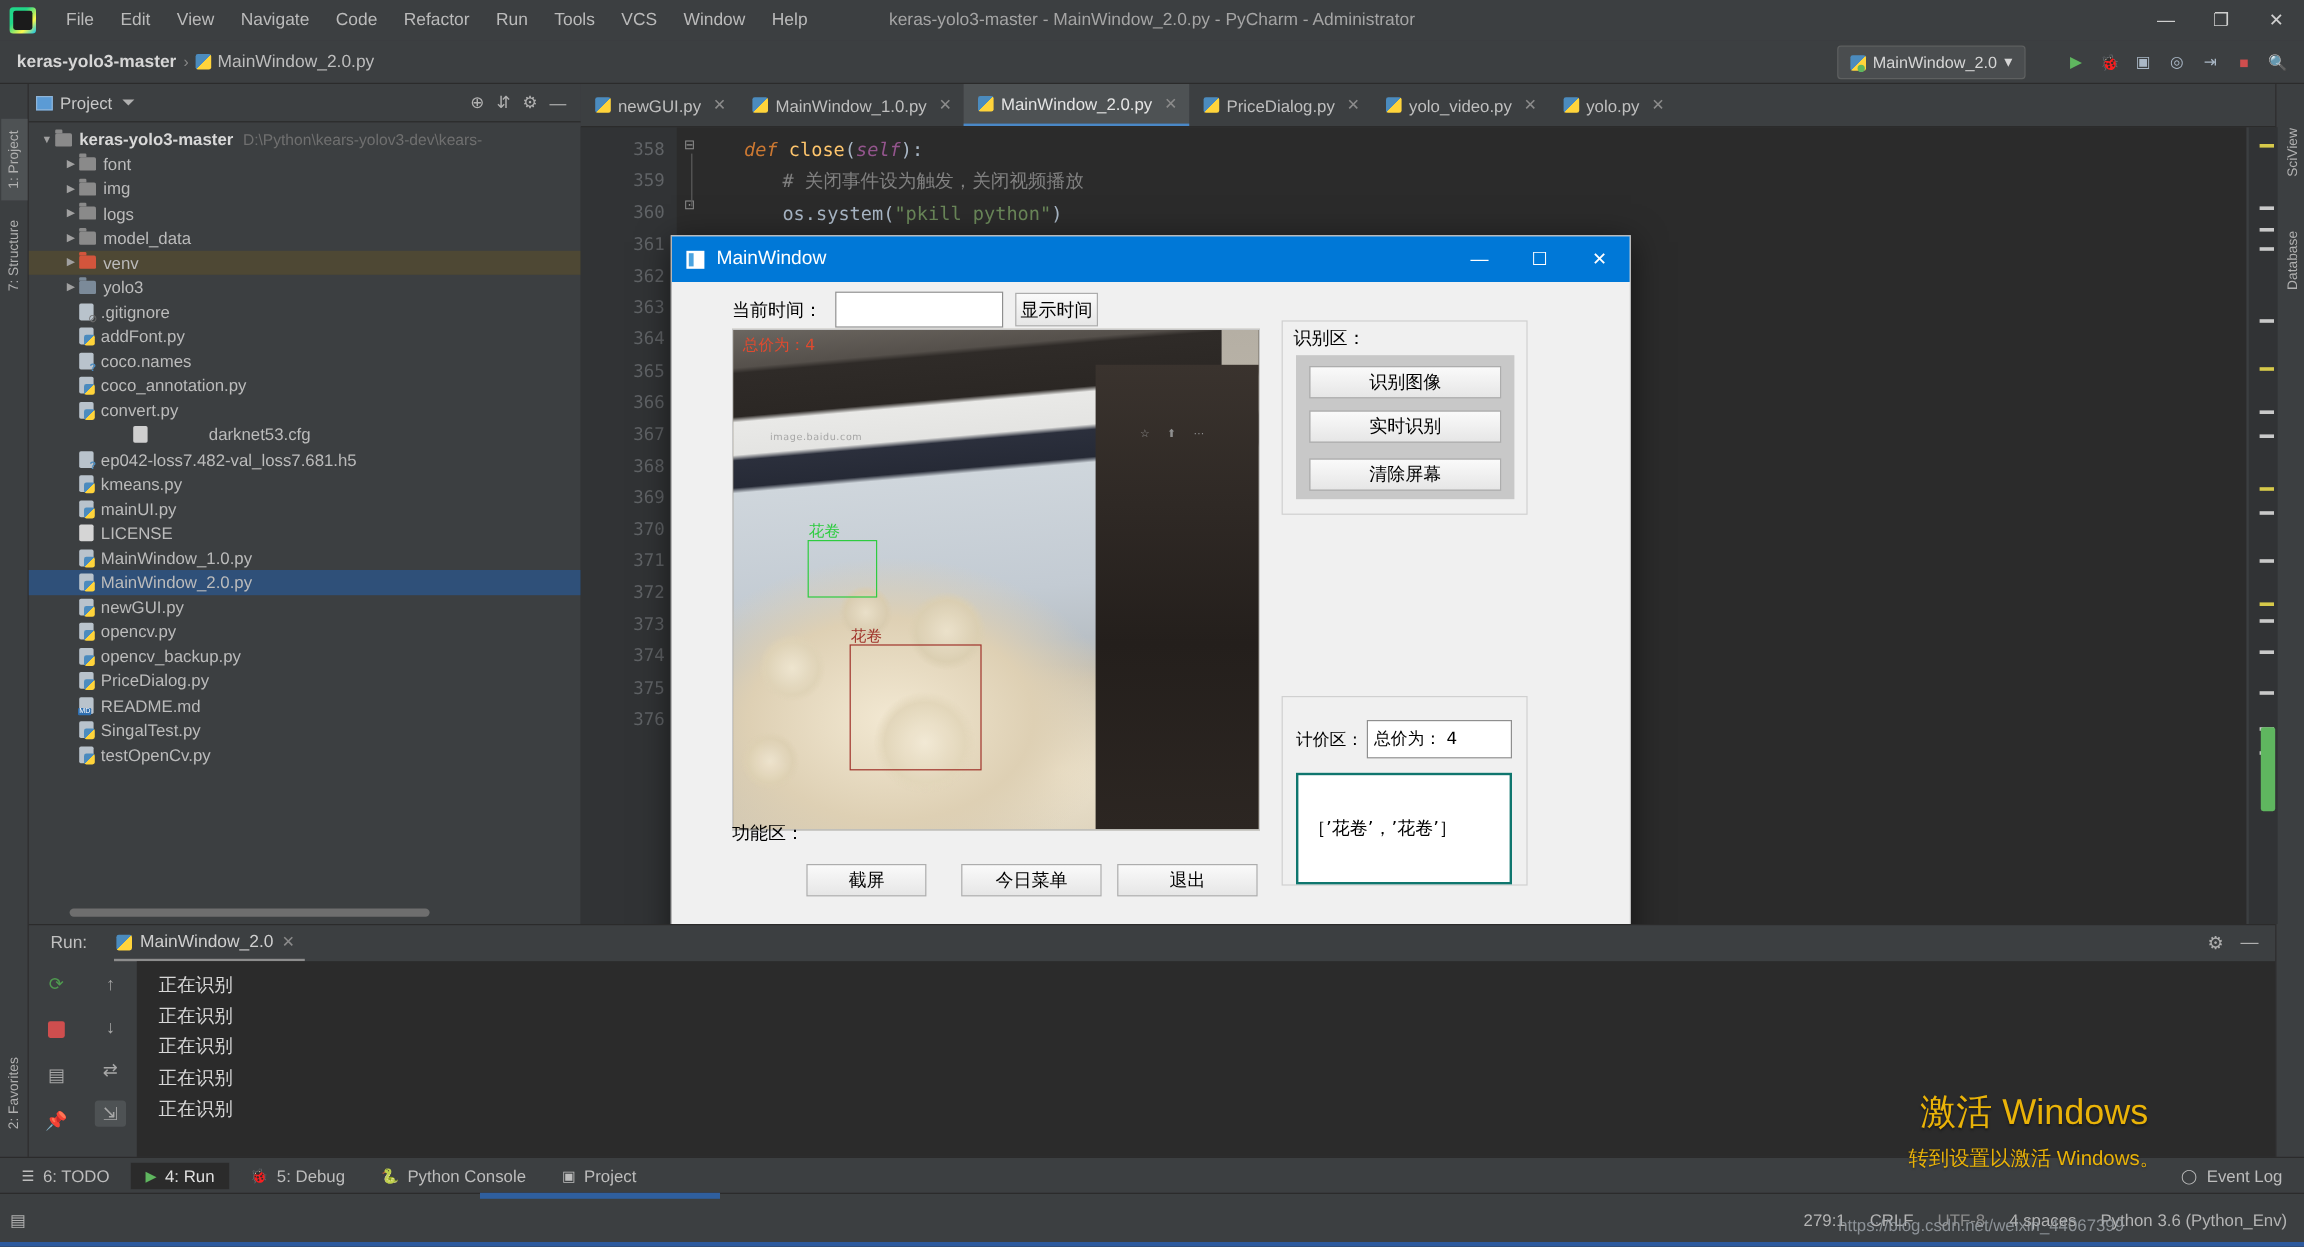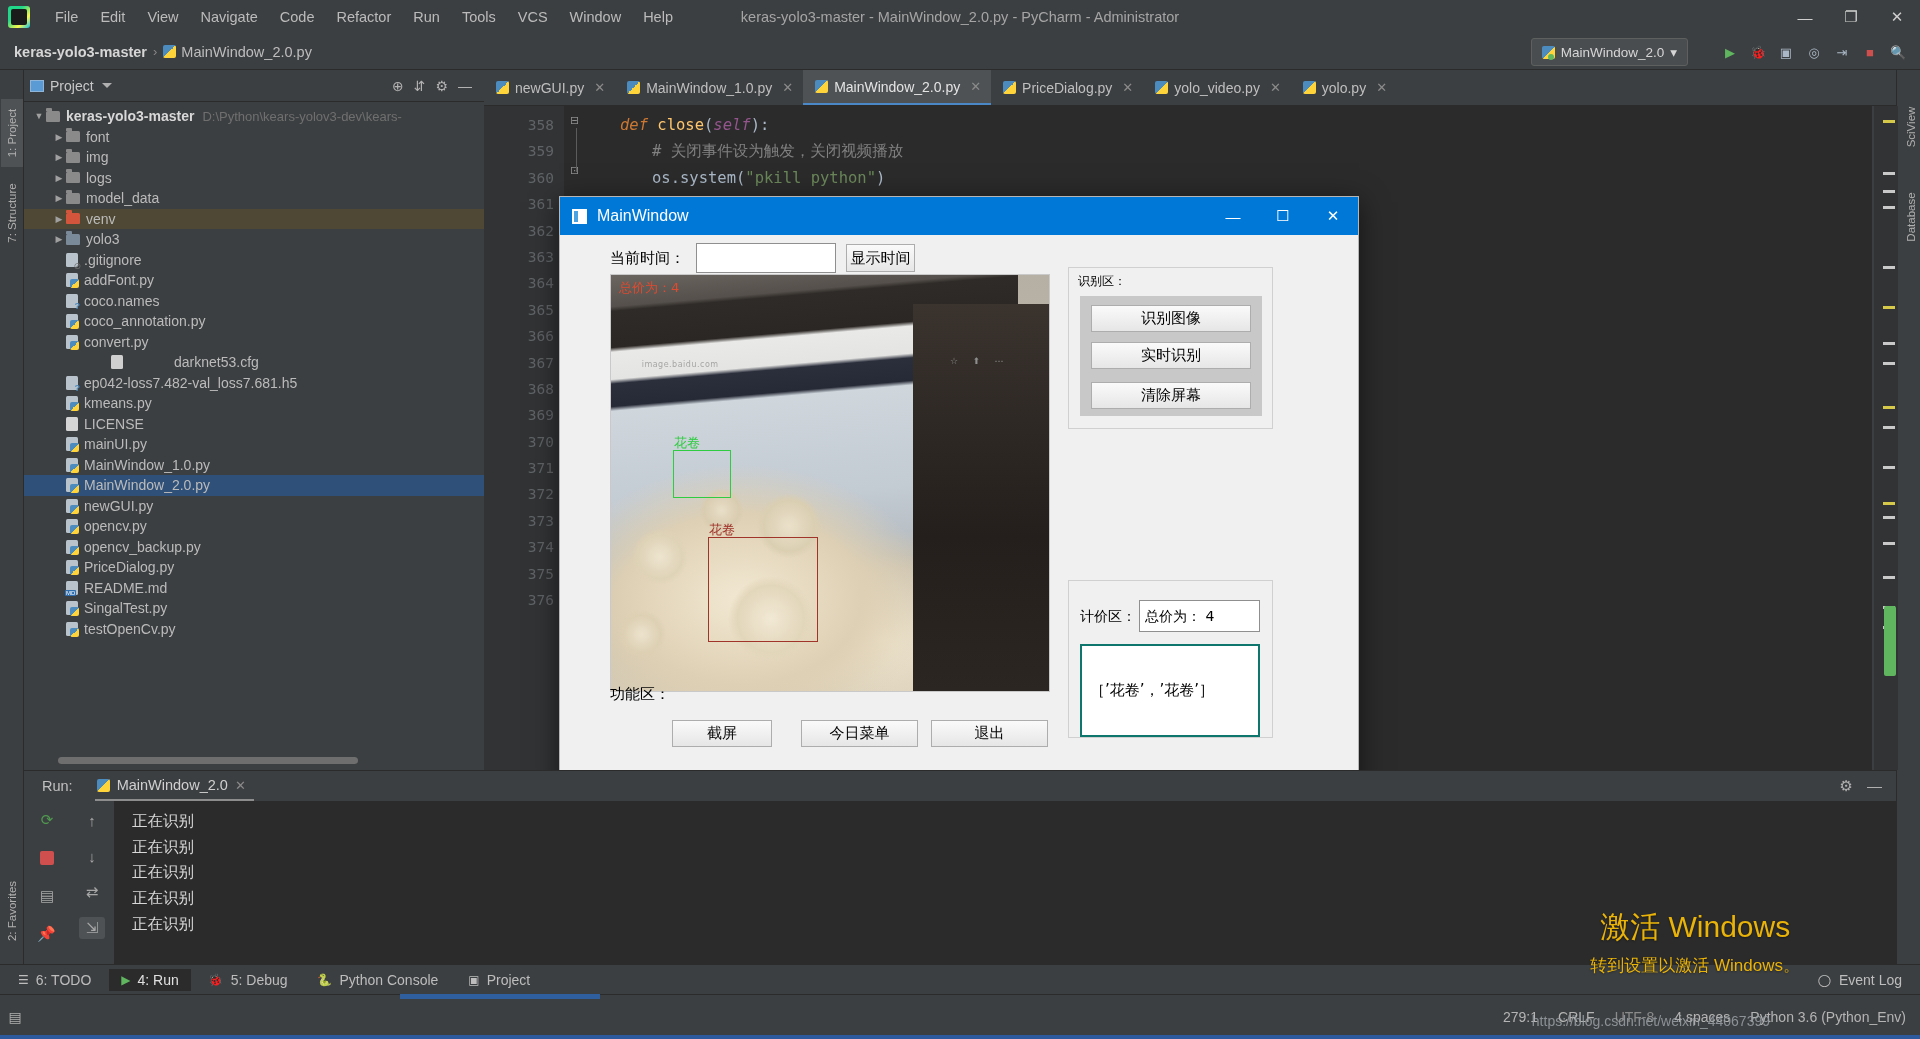--- a/index.html
+++ b/index.html
@@ -470,27 +470,27 @@
           <span class="fileicon q"></span>
           <span class="tname">ep042-loss7.482-val_loss7.681.h5</span>
         </div>
         <div class="trow" style="padding-left: 28px;">
           <span class="arrow"></span>
           <span class="fileicon py"></span>
           <span class="tname">kmeans.py</span>
         </div>
         <div class="trow" style="padding-left: 28px;">
           <span class="arrow"></span>
+          <span class="fileicon py"></span>
+          <span class="tname">mainUI.py</span>
+        </div>
+        <div class="trow" style="padding-left: 28px;">
+          <span class="arrow"></span>
           <span class="fileicon lic"></span>
           <span class="tname">LICENSE</span>
-        </div>
-        <div class="trow" style="padding-left: 28px;">
-          <span class="arrow"></span>
-          <span class="fileicon py"></span>
-          <span class="tname">mainUI.py</span>
         </div>
         <div class="trow" style="padding-left: 28px;">
           <span class="arrow"></span>
           <span class="fileicon py"></span>
           <span class="tname">MainWindow_1.0.py</span>
         </div>
         <div class="trow sel-blue" style="padding-left: 28px;">
           <span class="arrow"></span>
           <span class="fileicon py"></span>
           <span class="tname">MainWindow_2.0.py</span>
@@ -647,21 +647,21 @@
             <div class="bbox" style="left: 62px; top: 175px; width: 58px; height: 48px; border: 1.5px solid rgb(46, 204, 64);">
               <div class="bl" style="color: rgb(46, 204, 64);">花卷</div>
             </div>
             <div class="bbox" style="left: 97px; top: 262px; width: 110px; height: 105px; border: 1.5px solid rgb(160, 51, 42);">
               <div class="bl" style="color: rgb(160, 51, 42);">花卷</div>
             </div>
           </div>
       </div>
 
       <div class="q-group" style="left:508px; top:32px; width:205px; height:162px;">
-        <div class="q-label" style="left:9px; top:5px; font-size:12px;">识别区：</div>
+        <div class="q-label" style="left:9px; top:5px; font-size:15px;">识别区：</div>
         <div class="q-inner" style="left:11px; top:28px; width:182px; height:120px;"></div>
         <div class="q-btn" style="left:22px; top:37px; width:160px; height:27px;">识别图像</div>
         <div class="q-btn" style="left:22px; top:74px; width:160px; height:27px;">实时识别</div>
         <div class="q-btn" style="left:22px; top:114px; width:160px; height:27px;">清除屏幕</div>
       </div>
 
       <div class="q-group" style="left:508px; top:345px; width:205px; height:158px;">
         <div class="q-label" style="left:11px; top:27px; font-size:14px;">计价区：</div>
         <div class="q-input" style="left:70px; top:19px; width:121px; height:32px; line-height:26px;">总价为： 4</div>
         <div class="q-text" style="left:11px; top:63px; width:180px; height:93px; display:flex; align-items:center;">［’花卷’，’花卷’］</div>

